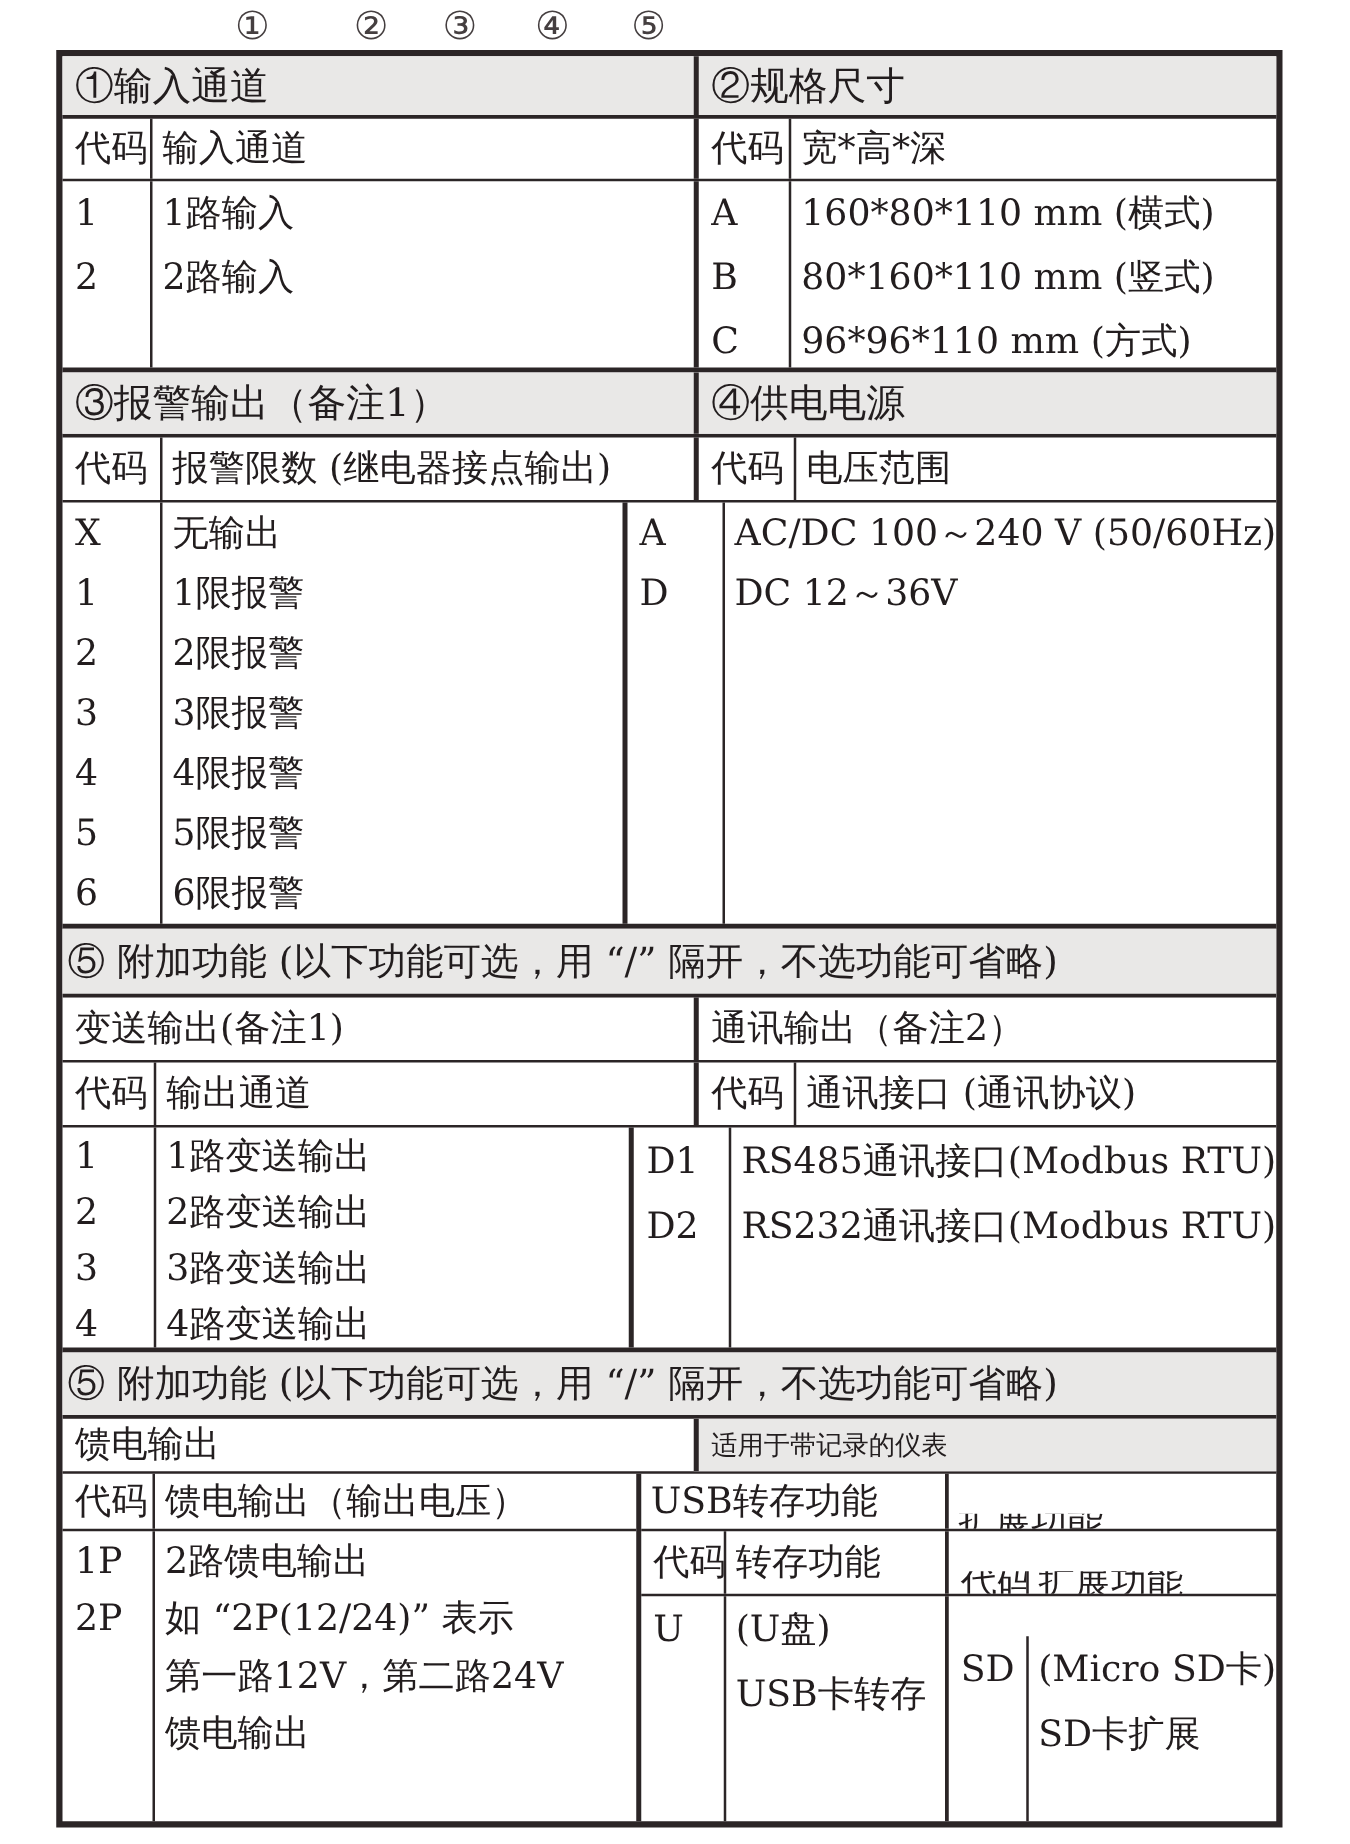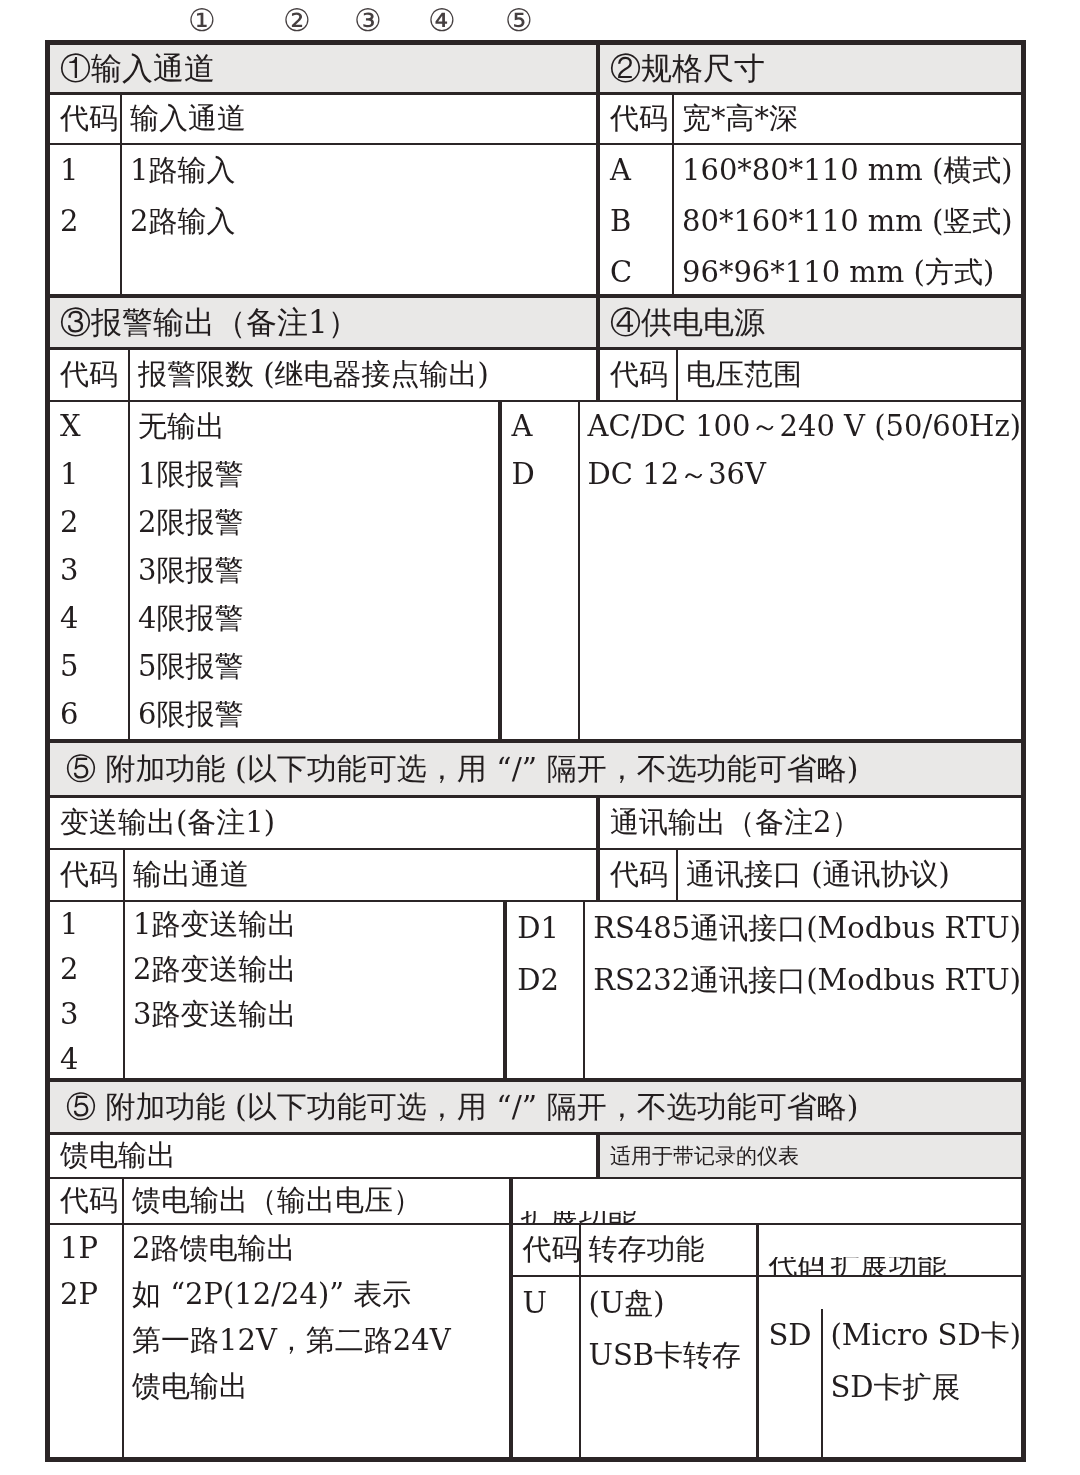--- a/index.html
+++ b/index.html
@@ -24,29 +24,29 @@
     display:flex;flex-direction:column;font-size:29px;
   }
   .r{display:flex;box-sizing:border-box;flex-shrink:0;}
   .bb2{border-bottom:2px solid var(--bc);}
   .bb3{border-bottom:3px solid var(--bc);}
   .bb4{border-bottom:4px solid var(--bc);}
   .h50{height:50px}.h52{height:52px}.h55{height:55px}
   .h153{height:153px}.h341{height:341px}.h180{height:180px}
   .h53{height:53px}.h44{height:44px}.h46{height:46px}
   .grow{flex:1 1 auto;min-height:0;}
-  .half-l{width:546px;box-sizing:border-box;display:flex;}
+  .half-l{width:505px;box-sizing:border-box;display:flex;}
   .half-r{flex:1;box-sizing:border-box;display:flex;border-left:4px solid var(--bc);}
   .gray{background:var(--band);}
   .cell{box-sizing:border-box;display:flex;align-items:center;
         overflow:hidden;white-space:nowrap;}
   .title-cell{padding-left:10px;flex:1;font-size:31px;}
   .code-h{border-right:2px solid var(--bc);padding-left:10px;}
   .lbl-h{flex:1;padding-left:8px;}
-  .band-cell{flex:1;padding-left:16px;font-size:30px;}
+  .band-cell{flex:1;padding-left:4px;font-size:30px;}
   
   .bodycol{box-sizing:border-box;display:flex;flex-direction:column;overflow:hidden;}
   .codecol{border-right:2px solid var(--bc);}
   .lblcol{flex:1;}
   .ln{line-height:var(--lh,50px);padding-left:10px;white-space:nowrap;}
   .lblcol .ln{padding-left:8px;}
   
   .w72{width:72px}.w74{width:74px}.w80{width:80px}.w78{width:78px}
   .w75{width:75px}.w68{width:68px}.w64{width:64px}
   
@@ -194,20 +194,21 @@
         <div class="bodycol codecol w75">
           <div class="ln">1</div>
           <div class="ln">2</div>
           <div class="ln">3</div>
           <div class="ln">4</div>
         </div>
         <div class="bodycol lblcol">
           <div class="ln">1路变送输出</div>
           <div class="ln">2路变送输出</div>
           <div class="ln">3路变送输出</div>
+          <div class="ln">4路变送输出</div>
         </div>
       </div>
       <div class="half-r" style="--lh:52px">
         <div class="bodycol codecol w78">
           <div class="ln">D1</div>
           <div class="ln">D2</div>
         </div>
         <div class="bodycol lblcol">
           <div class="ln">RS485通讯接口(Modbus RTU)</div>
           <div class="ln">RS232通讯接口(Modbus RTU)</div>
@@ -247,20 +248,23 @@
               <div class="ln">第一路12V，第二路24V</div>
               <div class="ln">馈电输出</div>
             </div>
           </div>
         </div>
       </div>
 
       <div class="half-r">
         <div class="colstack">
           <div class="r h46 bb2">
+            <div class="usb-group cell">
+              <span style="padding-left:8px">USB转存功能</span>
+            </div>
             <div class="ext-group cell">
               <span style="padding-left:8px">扩展功能</span>
             </div>
           </div>
           <div class="r h52 bb2">
             <div class="usb-group">
               <div class="cell code-h w68">代码</div>
               <div class="cell lbl-h">转存功能</div>
             </div>
             <div class="ext-group">

